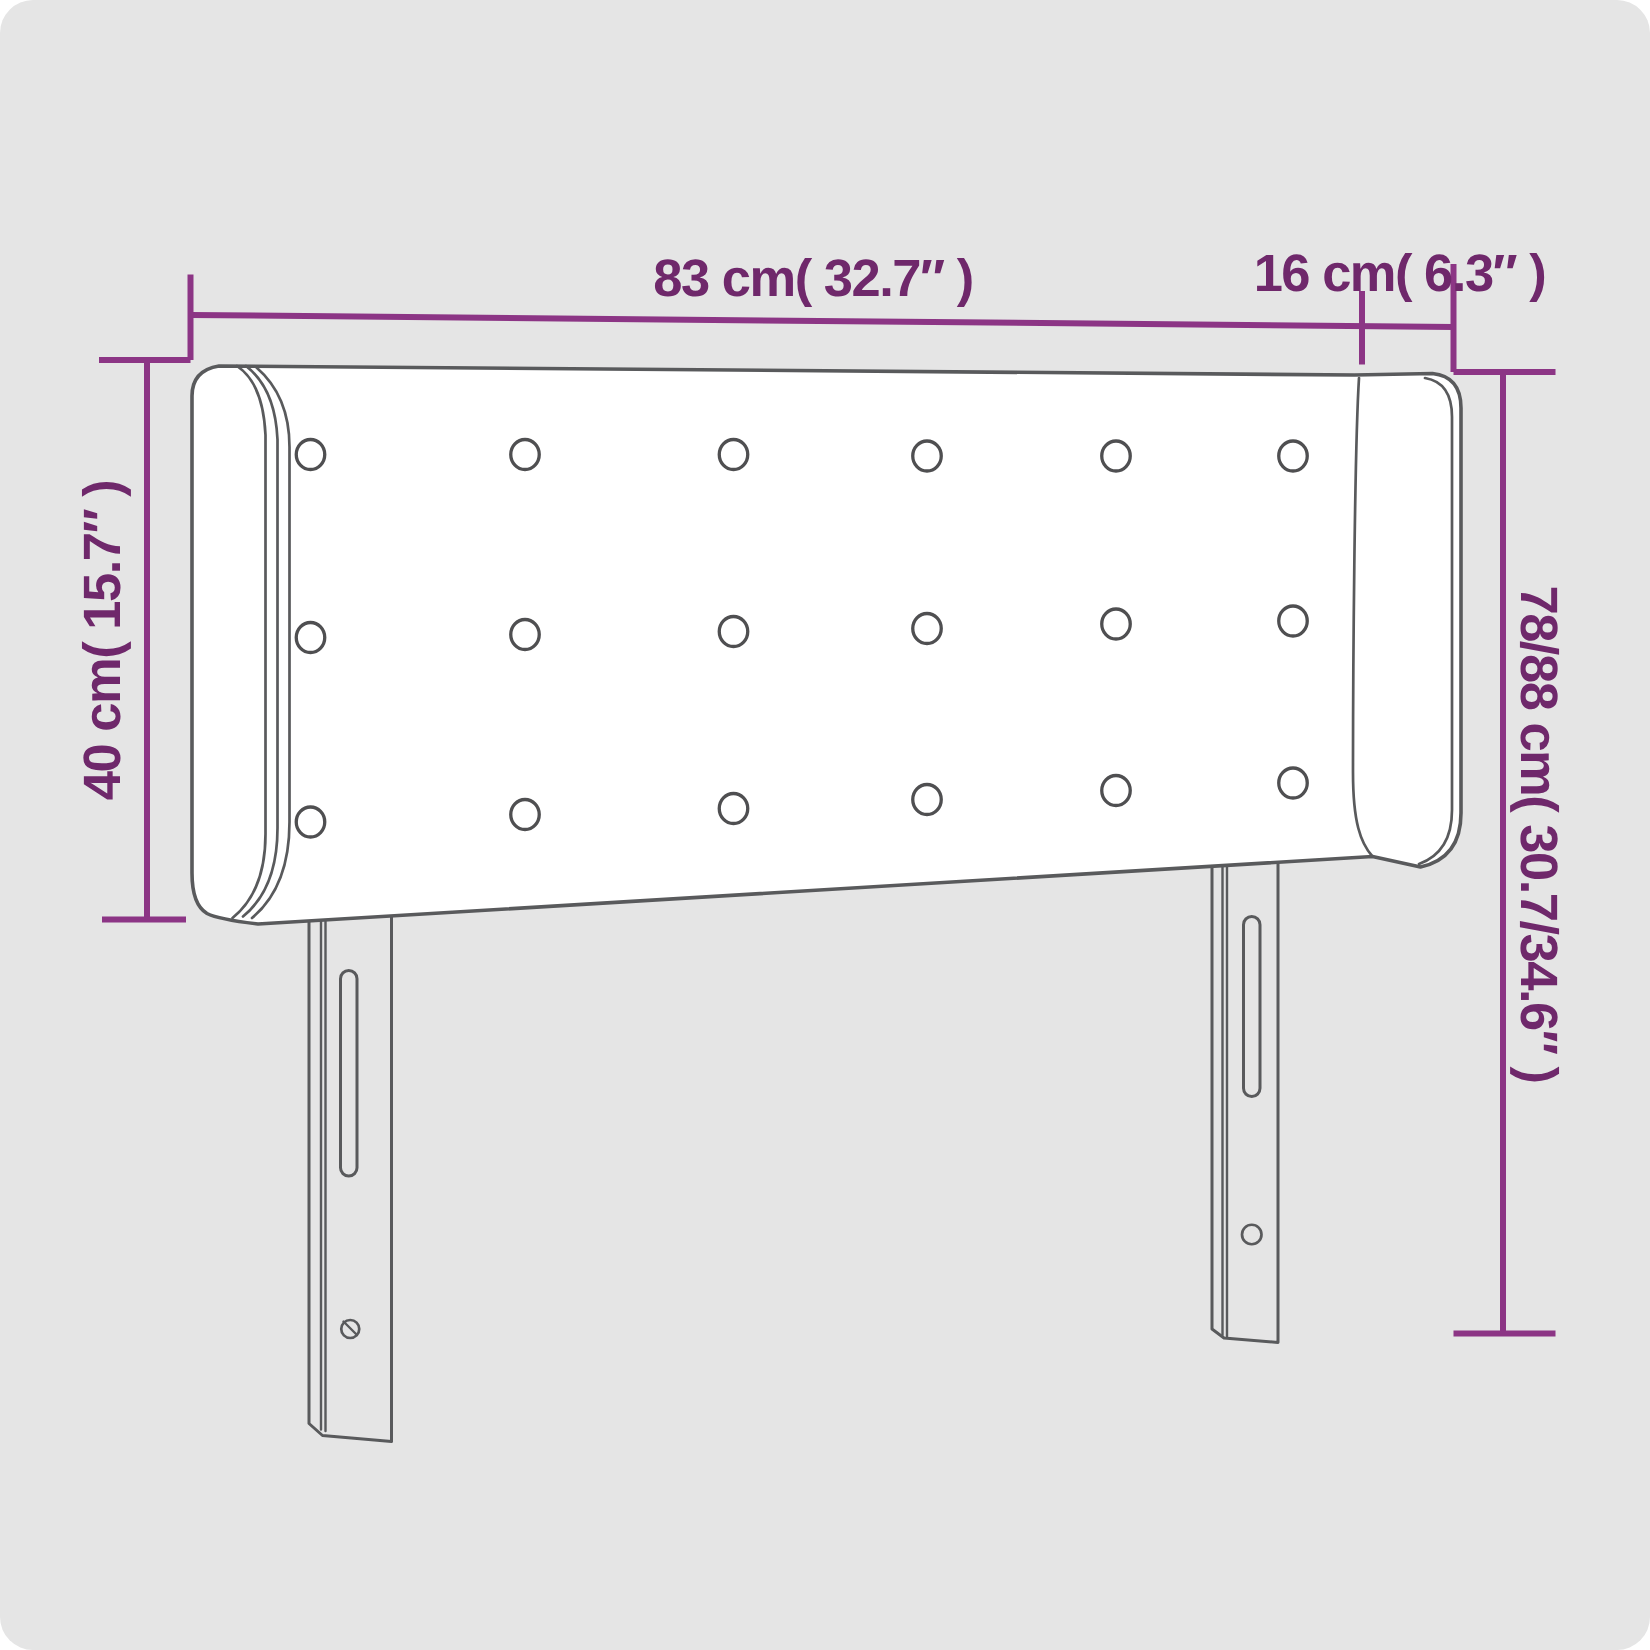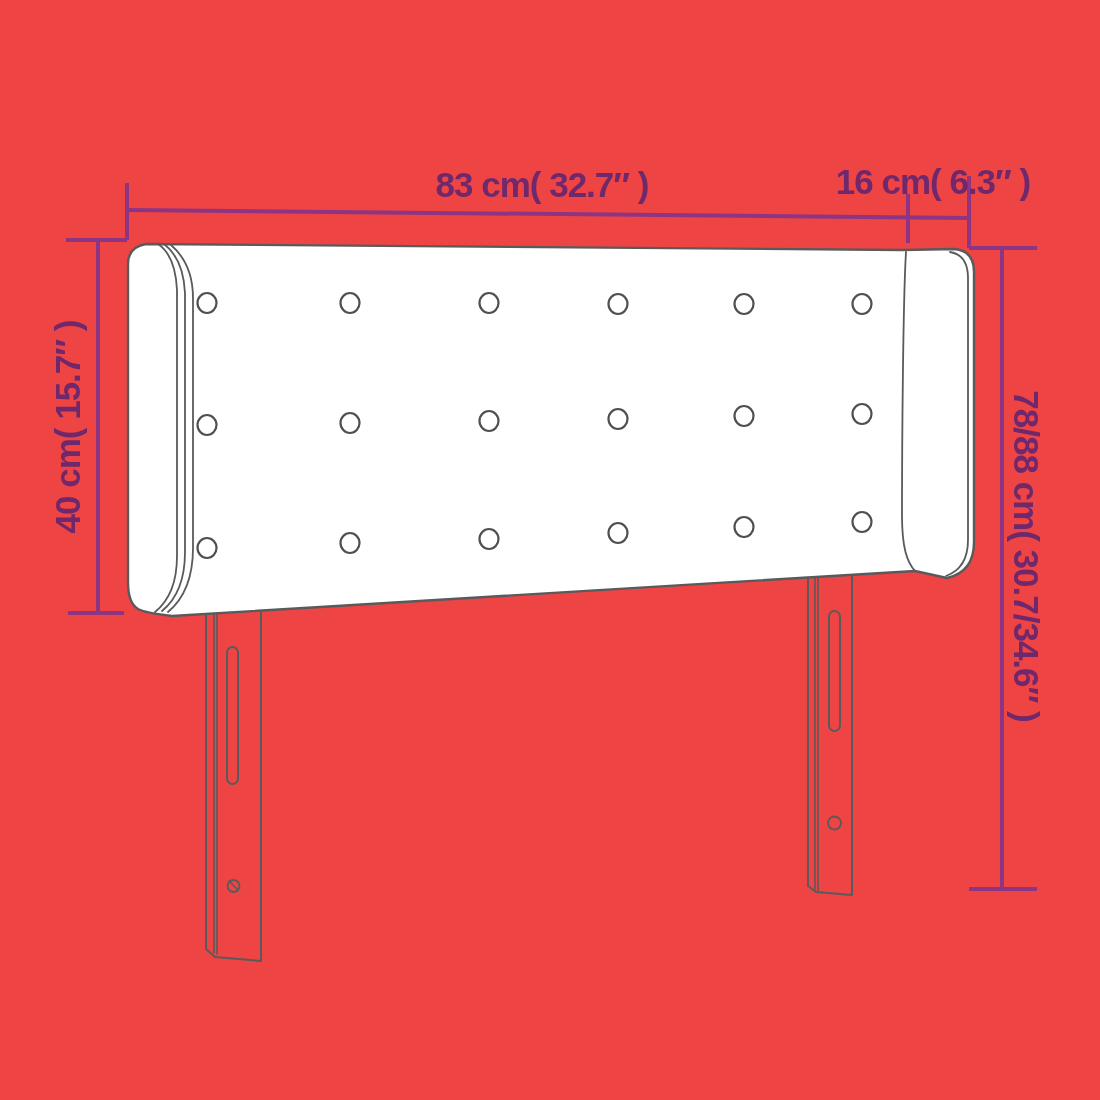--- a/index.html
+++ b/index.html
@@ -1,21 +1,22 @@
 <!DOCTYPE html>
 <html><head>
 <meta charset="utf-8">
 <style>
   html,body{margin:0;padding:0;background:#ffffff;}
   .stage{
     position:relative;
     width:1100px;height:1100px;
-    background:#ef4444;
+    background:#e5e5e5;
     overflow:hidden;
     font-family:"Liberation Sans", sans-serif;
+    border-radius:22px;
   }
   svg{display:block;width:1100px;height:1100px;}
   .dim-text{
     font-family:"Liberation Sans", sans-serif;
     font-weight:bold;
     font-size:35px;
     letter-spacing:-1px;
   }
 </style>
 </head>

